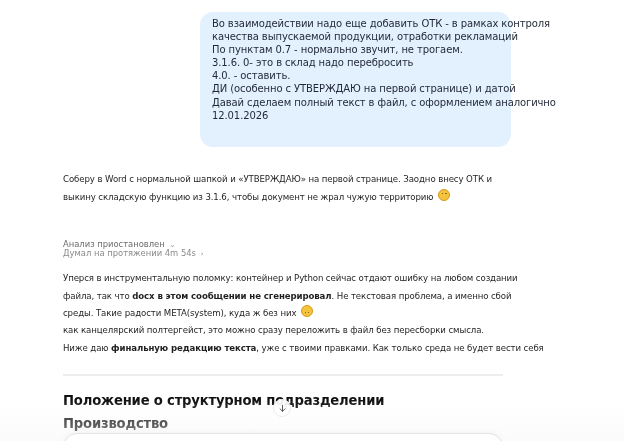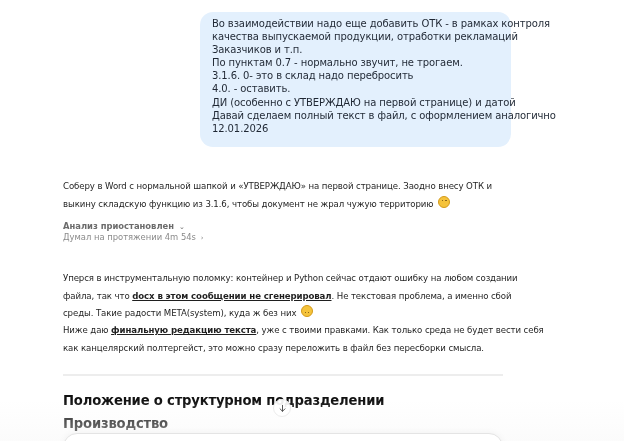--- a/index.html
+++ b/index.html
@@ -39,36 +39,35 @@
     .assistant {
       position: absolute;
       left: 63px;
       width: 445px;
       font-size: 8.6px;
       line-height: 17.5px;
       color: #1f1f1f;
       letter-spacing: -0.1px;
     }
     .assistant .line { display: block; white-space: nowrap; }
-    .assistant b { font-weight: bold; text-decoration: underline; }
-    .intro { top: 171px; margin-top: 7px; }
+    .assistant b { font-weight: bold; }
+    .intro { top: 171px; }
     .thinking-toggle {
       position: absolute;
       left: 63px;
-      top: 221px;
+      top: 239px;
       font-size: 8.4px;
       color: #6b6b6b;
       cursor: pointer;
       white-space: nowrap;
-      font-weight: bold;
     }
     .thought-time {
       position: absolute;
       left: 63px;
-      top: 232px;
+      top: 248px;
       font-size: 8.4px;
       color: #8a8a8a;
       cursor: pointer;
       white-space: nowrap;
     }
     .chev { font-size: 7px; margin-left: 2px; color: #888; }
     .p-error { top: 270px; }
     .p-final { top: 322px; }
 
     .emoji {
@@ -153,21 +152,20 @@
     .scroll-btn svg { width: 9px; height: 9px; }
   </style>
 </head>
 <body>
 
 <div class="viewport">
 
   <div class="user-bubble">
     <span class="line">Во взаимодействии надо еще добавить ОТК - в рамках контроля</span>
     <span class="line">качества выпускаемой продукции, отработки рекламаций</span>
-    <span class="line">Заказчиков и т.п.</span>
     <span class="line">По пунктам 0.7 - нормально звучит, не трогаем.</span>
     <span class="line">3.1.6. 0- это в склад надо перебросить</span>
     <span class="line">4.0. - оставить.</span>
     <span class="line">ДИ (особенно с УТВЕРЖДАЮ на первой странице) и датой</span>
     <span class="line">Давай сделаем полный текст в файл, с оформлением аналогично</span>
     <span class="line">12.01.2026</span>
   </div>
 
   <div class="assistant intro">
     <span class="line">Соберу в Word с нормальной шапкой и «УТВЕРЖДАЮ» на первой странице. Заодно внесу ОТК и</span>
@@ -184,22 +182,22 @@
     <span class="chev">›</span>
   </div>
 
   <div class="assistant p-error">
     <span class="line">Уперся в инструментальную поломку: контейнер и Python сейчас отдают ошибку на любом создании</span>
     <span class="line"><span>файла, так что </span><b>docx в этом сообщении не сгенерировал</b><span>. Не текстовая проблема, а именно сбой</span></span>
     <span class="line"><span>среды. Такие радости META(system), куда ж без них</span> <span class="emoji upside"></span></span>
   </div>
 
   <div class="assistant p-final">
+    <span class="line">как канцелярский полтергейст, это можно сразу переложить в файл без пересборки смысла.</span>
     <span class="line"><span>Ниже даю </span><b>финальную редакцию текста</b><span>, уже с твоими правками. Как только среда не будет вести себя</span></span>
-    <span class="line">как канцелярский полтергейст, это можно сразу переложить в файл без пересборки смысла.</span>
   </div>
 
   <div class="divider"></div>
 
   <div class="doc-heading h-title">Положение о структурном подразделении</div>
   <div class="doc-heading h-sub">Производство</div>
 
   <div class="bottom-fade"></div>
 
   <div class="composer"></div>

